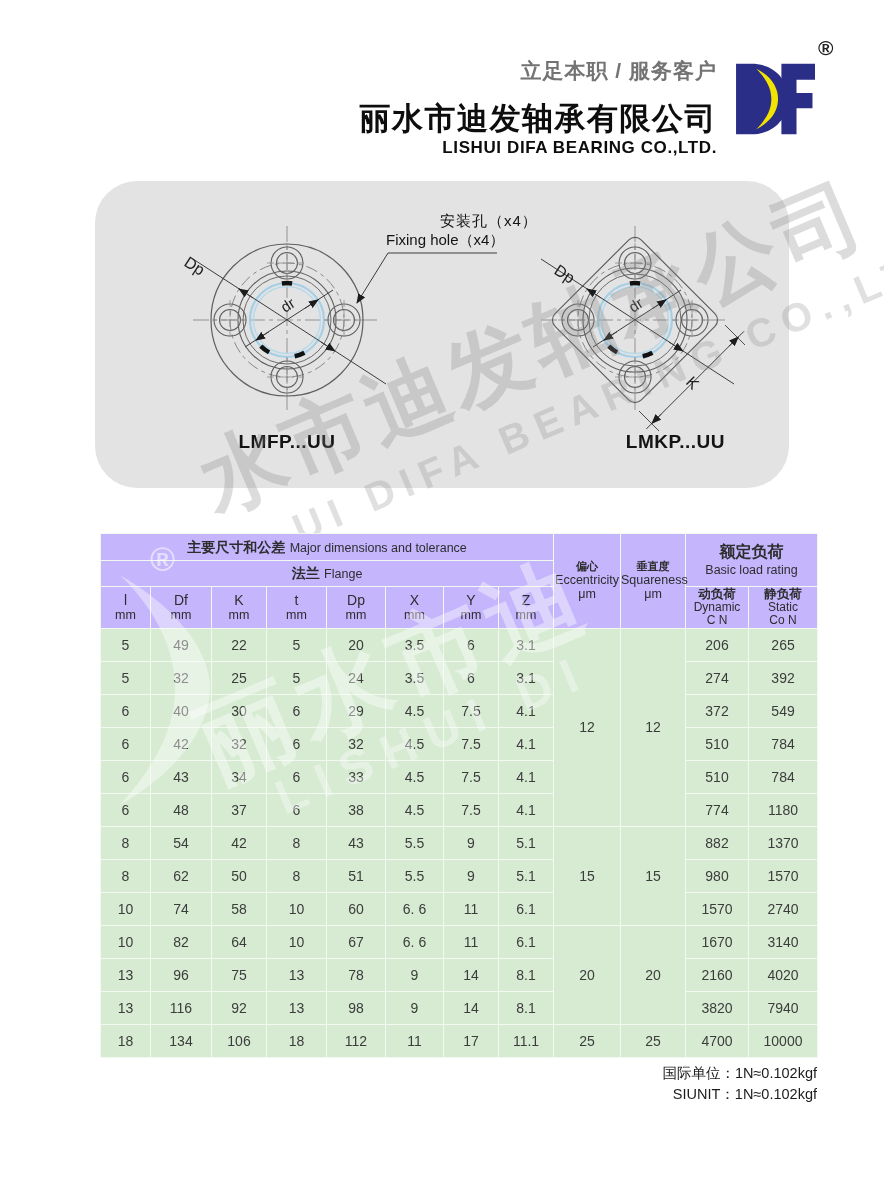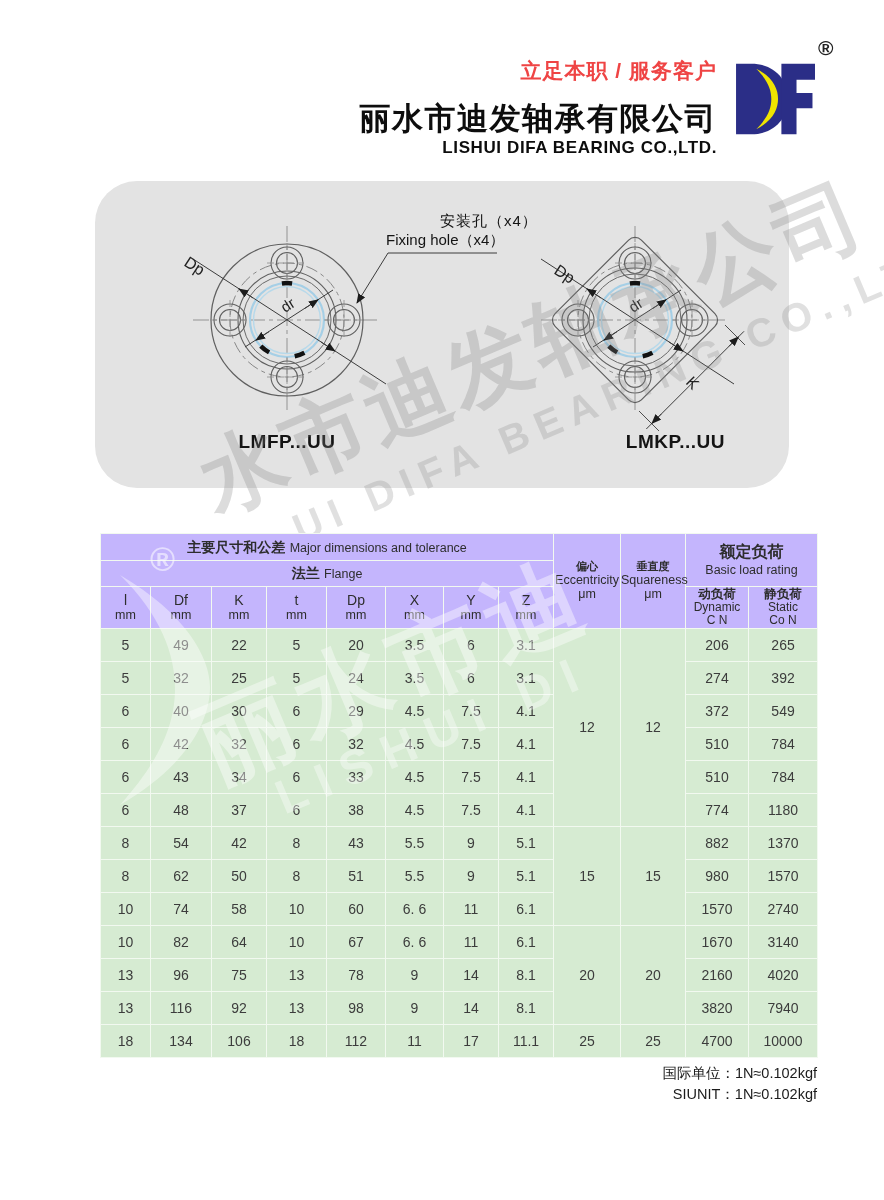--- a/index.html
+++ b/index.html
@@ -1,21 +1,21 @@
 <!DOCTYPE html>
 <html><head>
 <meta charset="utf-8">
 <style>
   html,body{margin:0;padding:0;}
   body{width:884px;height:1200px;background:#ffffff;font-family:"Liberation Sans","DejaVu Sans",sans-serif;position:relative;}
   .page{position:absolute;inset:0;overflow:hidden;}
 
   
   .header-text{position:absolute;top:57px;left:0;width:717px;text-align:right;z-index:6;}
-  .slogan{font-size:21px;font-weight:bold;color:#ef4444;letter-spacing:1px;text-align:right;}
+  .slogan{font-size:21px;font-weight:bold;color:#737373;letter-spacing:1px;text-align:right;}
   .company-cn{font-size:31px;font-weight:bold;color:#0d0d0d;letter-spacing:1.5px;line-height:1.05;margin-top:18px;}
   .company-en{font-size:17px;font-weight:bold;color:#0d0d0d;letter-spacing:0.6px;margin-top:2px;}
   .logo-box{position:absolute;left:731px;top:56px;width:84px;height:86px;z-index:6;}
   .reg-mark{position:absolute;left:818px;top:36px;font-size:21px;font-weight:bold;color:#222;z-index:6;}
 
   
   .panel{position:absolute;left:95px;top:181px;width:694px;height:307px;background:#e3e3e3;border-radius:42px;z-index:1;}
   .panel svg.linework{position:absolute;left:0;top:0;z-index:3;}
   .callout-cn{position:absolute;left:303px;top:31px;font-size:15px;color:#141414;letter-spacing:1px;z-index:4;margin-left:42px;}
   .callout-en{position:absolute;left:291px;top:50px;font-size:15px;color:#141414;z-index:4;}

